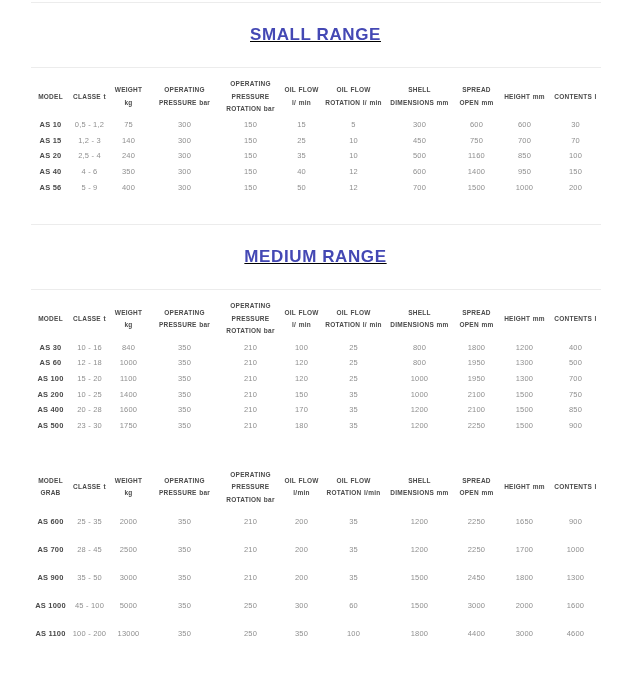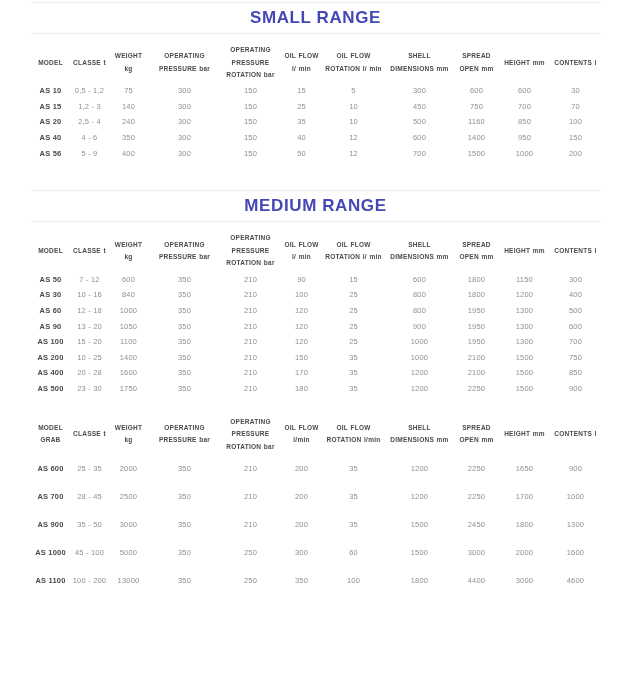--- a/index.html
+++ b/index.html
@@ -12,21 +12,22 @@
     font-family: "Liberation Sans", sans-serif;
     -webkit-font-smoothing: antialiased;
   }
   .section {
     width: 570px;
     margin: 0 auto 29px auto;
   }
   .title-bar {
     border-top: 1px solid #ececec;
     border-bottom: 1px solid #ececec;
-    padding: 5px 0;
+    padding: 22px 0;
+    text-decoration: underline;
   }
   .section-title {
     text-align: center;
     font-size: 17px;
     line-height: 20px;
     font-weight: bold;
     letter-spacing: 0.6px;
     color: #4448b4;
   }
   table.spec-table {
@@ -161,21 +162,21 @@
           <td>12</td>
           <td>700</td>
           <td>1500</td>
           <td>1000</td>
           <td>200</td>
         </tr>
       </tbody>
   </table>
 </div>
 
-<div class="section section-medium" style="margin-bottom:16px;">
+<div class="section section-medium" style="margin-bottom:32px;">
   <div class="title-bar">
     <div class="section-title">MEDIUM RANGE</div>
   </div>
   <table class="spec-table">
     <colgroup>
       <col style="width:40px">
         <col style="width:38px">
         <col style="width:40px">
         <col style="width:72px">
       <col style="width:60px">
@@ -196,33 +197,20 @@
           <th>OIL FLOW l/ min</th>
           <th>OIL FLOW ROTATION l/ min</th>
           <th>SHELL DIMENSIONS mm</th>
           <th>SPREAD OPEN mm</th>
           <th>HEIGHT mm</th>
           <th>CONTENTS l</th>
         </tr>
     </thead>
     <tbody>
         <tr>
-          <td>AS 50</td>
-          <td>7 - 12</td>
-          <td>600</td>
-          <td>350</td>
-          <td>210</td>
-          <td>90</td>
-          <td>15</td>
-          <td>600</td>
-          <td>1800</td>
-          <td>1150</td>
-          <td>300</td>
-        </tr>
-        <tr>
           <td>AS 30</td>
           <td>10 - 16</td>
           <td>840</td>
           <td>350</td>
           <td>210</td>
           <td>100</td>
           <td>25</td>
           <td>800</td>
           <td>1800</td>
           <td>1200</td>
@@ -233,33 +221,20 @@
           <td>12 - 18</td>
           <td>1000</td>
           <td>350</td>
           <td>210</td>
           <td>120</td>
           <td>25</td>
           <td>800</td>
           <td>1950</td>
           <td>1300</td>
           <td>500</td>
-        </tr>
-        <tr>
-          <td>AS 90</td>
-          <td>13 - 20</td>
-          <td>1050</td>
-          <td>350</td>
-          <td>210</td>
-          <td>120</td>
-          <td>25</td>
-          <td>900</td>
-          <td>1950</td>
-          <td>1300</td>
-          <td>600</td>
         </tr>
         <tr>
           <td>AS 100</td>
           <td>15 - 20</td>
           <td>1100</td>
           <td>350</td>
           <td>210</td>
           <td>120</td>
           <td>25</td>
           <td>1000</td>

